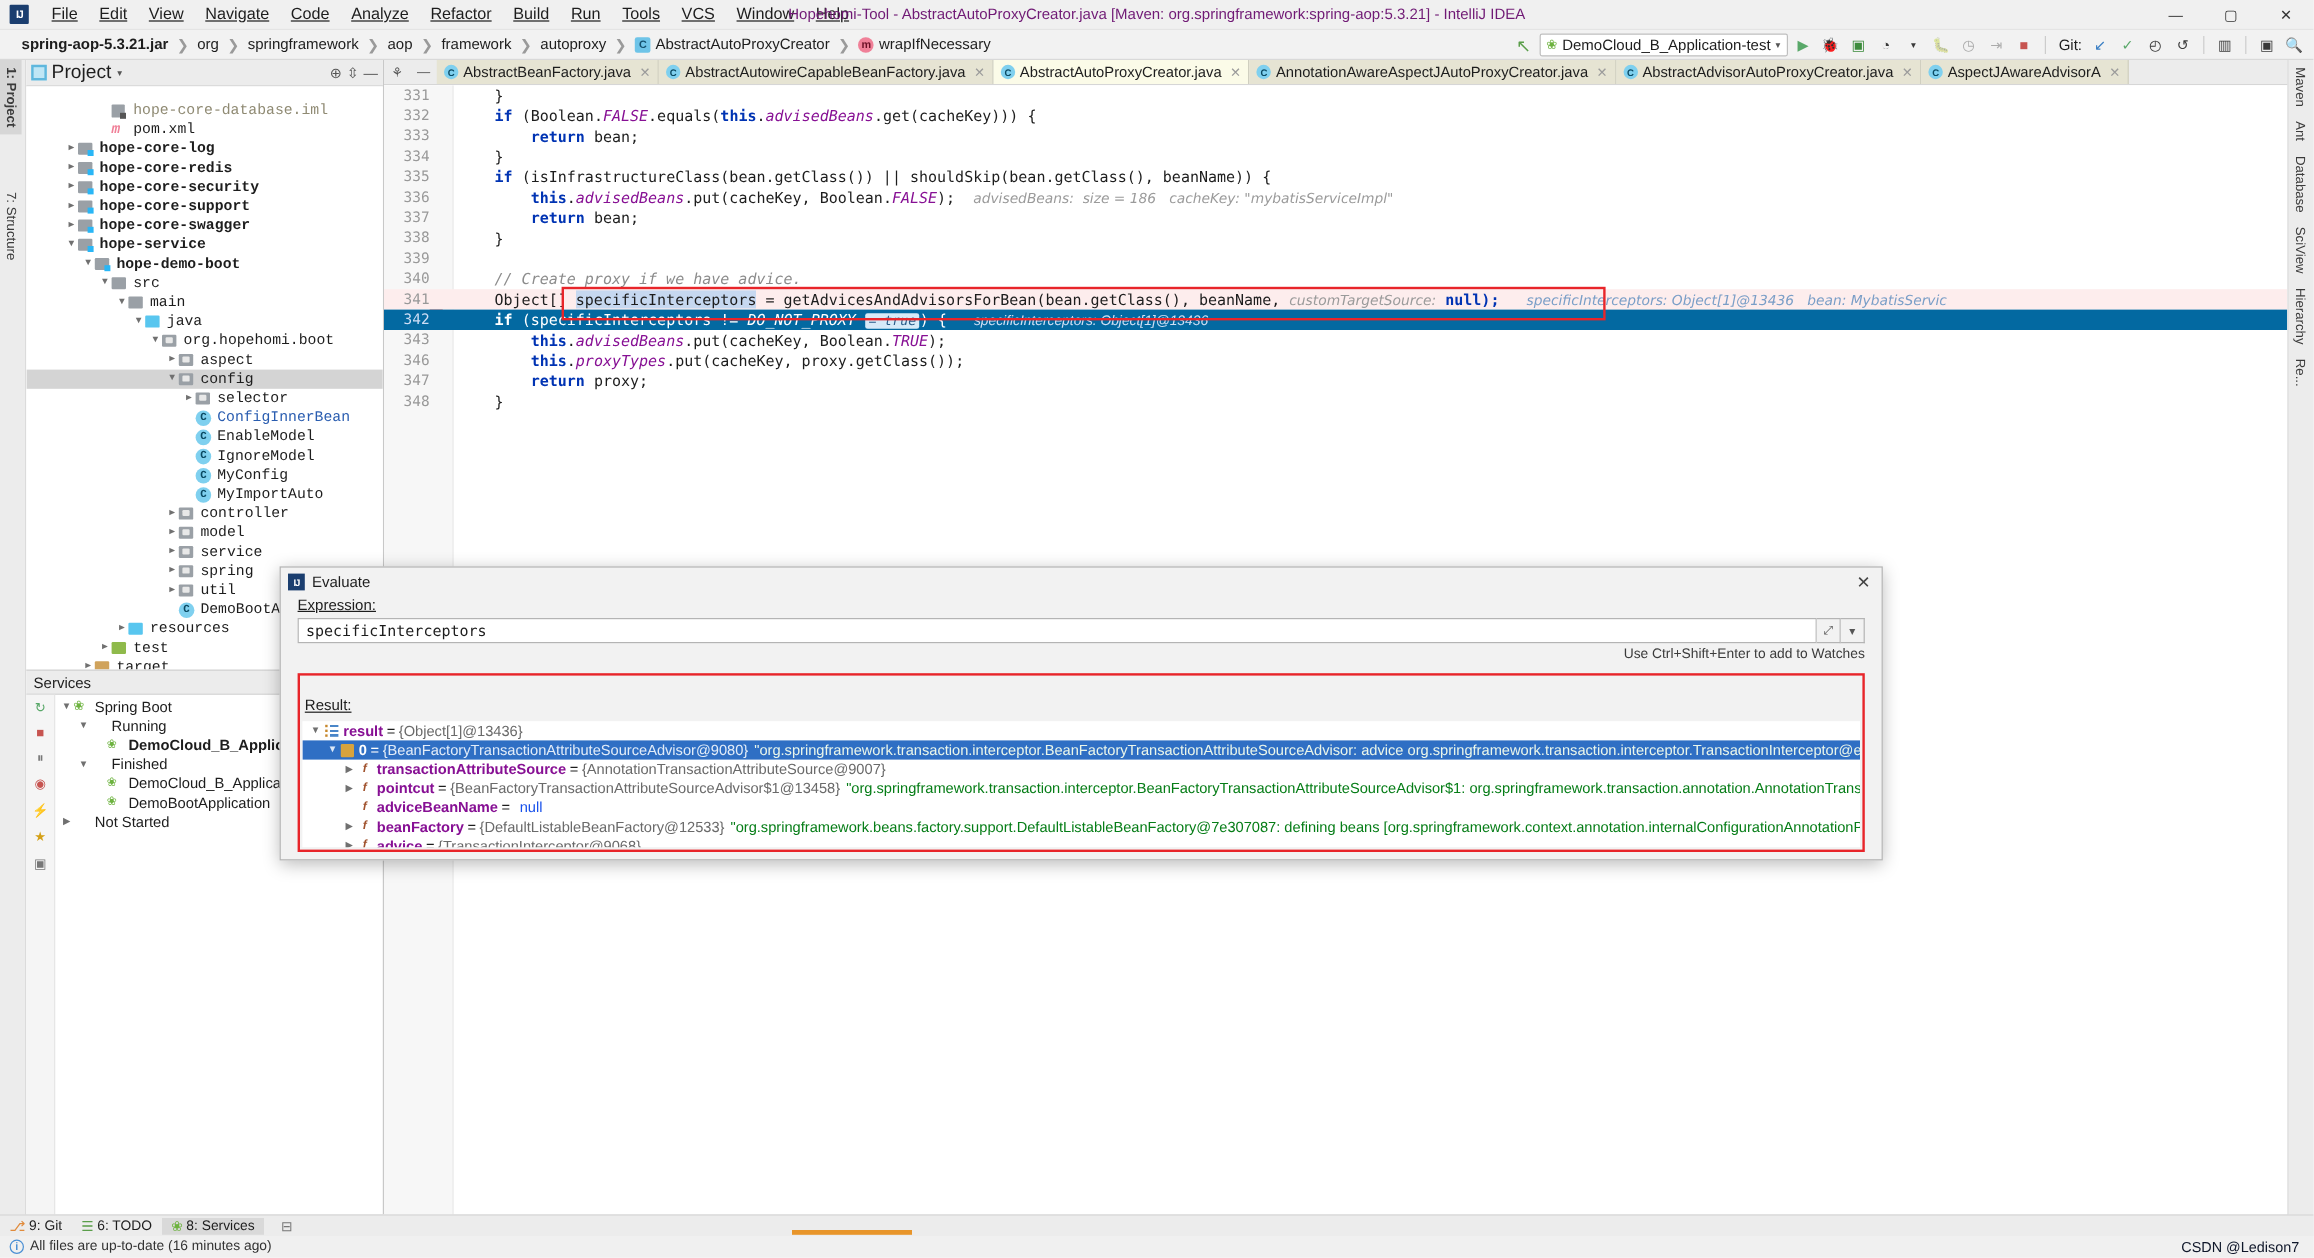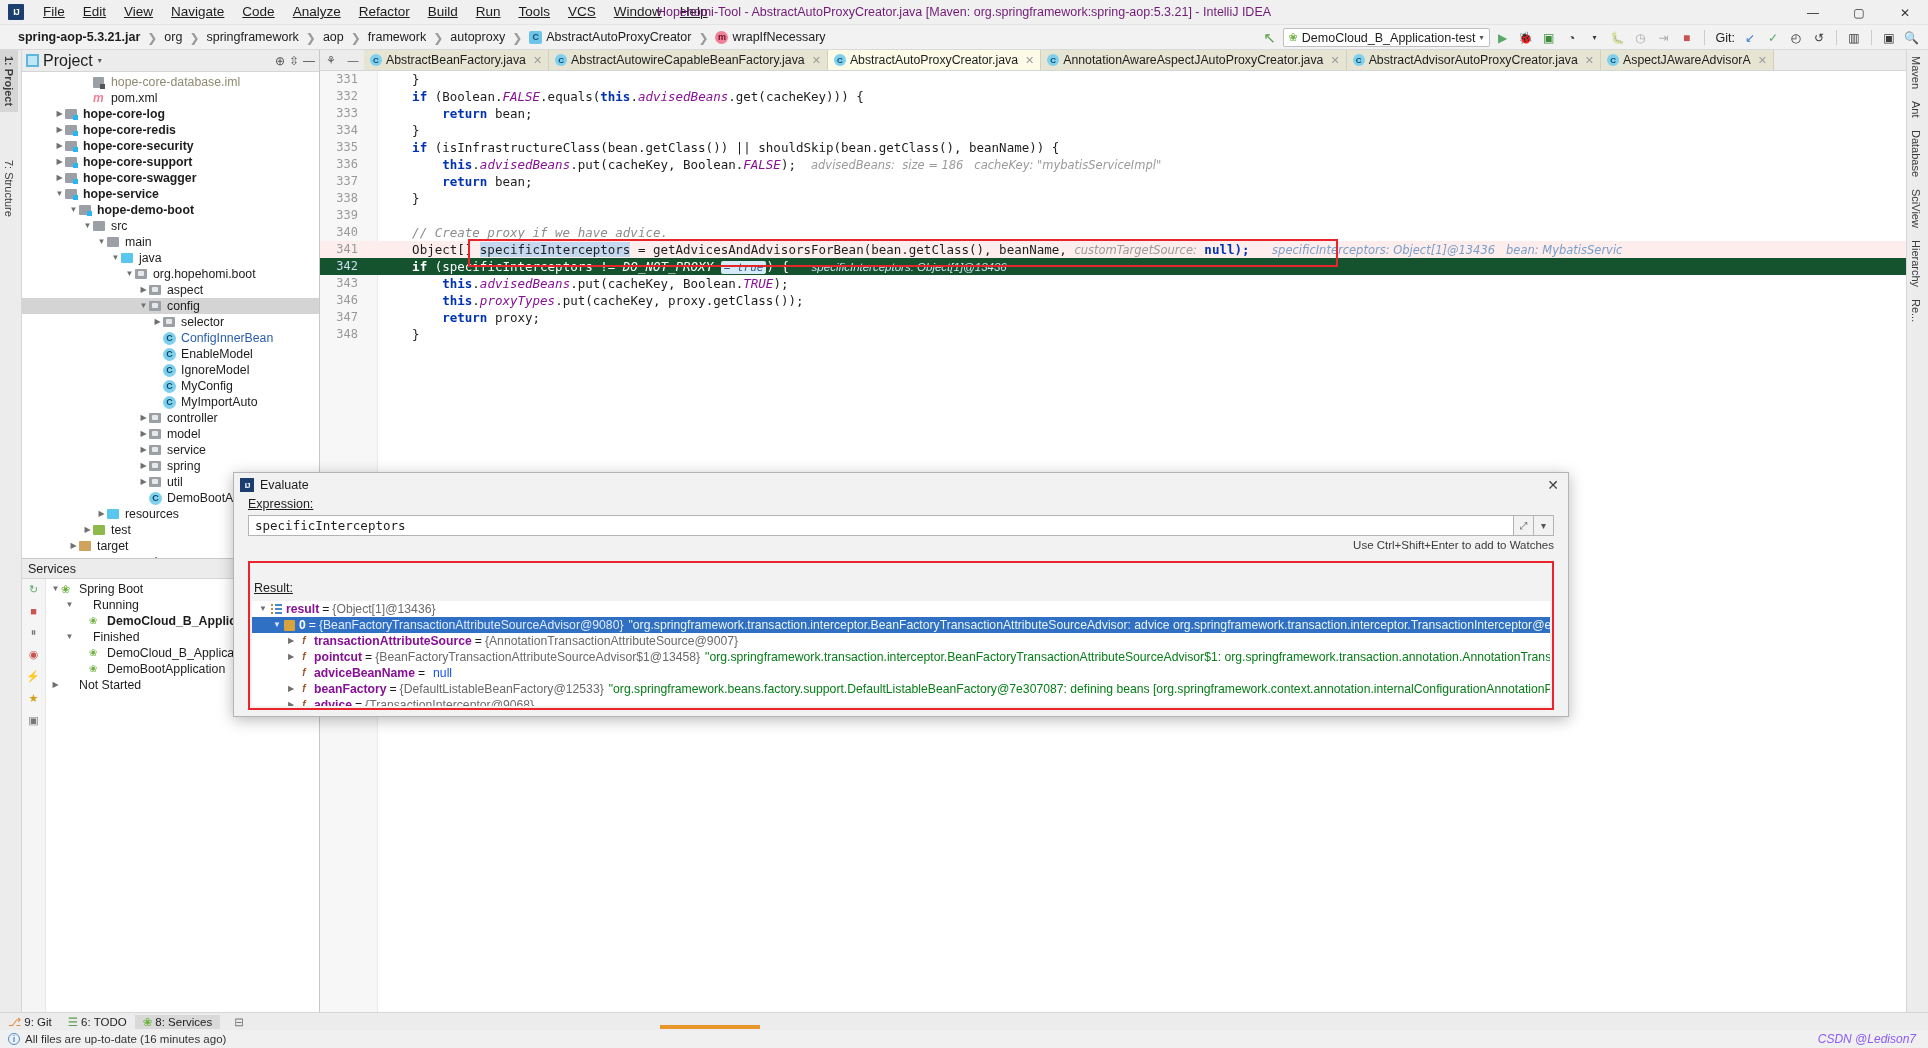--- a/index.html
+++ b/index.html
@@ -112,21 +112,21 @@
   }
   .proj-head {
     height: 22px; background: #ececec; display: flex; align-items: center;
     padding: 0 4px; border-bottom: 1px solid #d6d6d6; flex: none;
   }
   .proj-title { font-size: 16px; margin-left: 4px; }
   .sq-ico {
     width: 13px; height: 13px; border: 2px solid #5fb7dd; background: #bfe6f5;
   }
   .proj-head-actions { margin-left: auto; display: flex; gap: 4px; }
-  .tree { flex: 1; overflow: hidden; padding-top: 2px; background: #fff; }
+  .tree { flex: 1; overflow: hidden; padding-top: 12px; background: #fff; font-family: Liberation Mono, monospace; }
   .trow {
     height: 16px; display: flex; align-items: center;
     font-size: 12.3px; white-space: nowrap; line-height: 16px;
   }
   .trow.sel { background: #d4d4d4; }
   .arrow {
     width: 11px; text-align: center; font-size: 8px; color: #707070;
     flex: none;
   }
   .arrow.none { color: transparent; }
@@ -205,21 +205,21 @@
     position: absolute; left: 0; top: 0; bottom: 0; width: 58px;
     background: #f7f7f7; border-right: 1px solid #eaeaea;
   }
   .codelines { position: absolute; left: 0; top: 0; right: 0; }
   .cline { height: 17px; line-height: 17px; display: flex; white-space: pre; }
   .lnum {
     width: 46px; text-align: right; padding-right: 8px; color: #999;
     font-size: 12px; flex: none; font-family: "DejaVu Sans Mono", monospace;
   }
   .ctext { padding-left: 16px; }
-  .cline.hl { background: #14532d; color: #fff; }
+  .cline.hl { background: #0369a1; color: #fff; }
   .cline.hl .lnum { color: #cdddf5; }
   .cline.bpline { background: #fdeded; }
   .kw { color: #0033b3; font-weight: bold; }
   .cmt { color: #8c8c8c; font-style: italic; }
   .fld { color: #871094; font-style: italic; }
   .inlay {
     color: #9a9a9a; font-style: italic; font-size: 11.5px;
     font-family: "DejaVu Sans", sans-serif;
   }
   .inlay2 {
@@ -333,22 +333,21 @@
   }
   .sb-item { display: flex; align-items: center; gap: 3px; padding: 0 8px; }
   .sb-item.sel { background: #d9d9d9; }
   .bottombar {
     position: absolute; left: 0; bottom: 0; width: 1928px; height: 18px;
     background: #f0f0f0; display: flex; align-items: center;
     font-size: 11.5px; color: #333;
   }
   .watermark {
     position: absolute; right: 12px; bottom: 2px; font-size: 12px;
-    color: #8b5cf6;
-    font-style: italic;
+    color: #0f172a;
   }
   .orange-scroll {
     position: absolute; left: 660px; bottom: 19px; width: 100px; height: 4px;
     background: #e8952a;
   }
   .info-ico {
     width: 12px; height: 12px; border-radius: 50%; border: 1.5px solid #4a8fd4;
     color: #4a8fd4; font-size: 9px; display: flex; align-items: center;
     justify-content: center; font-weight: bold;
   }

